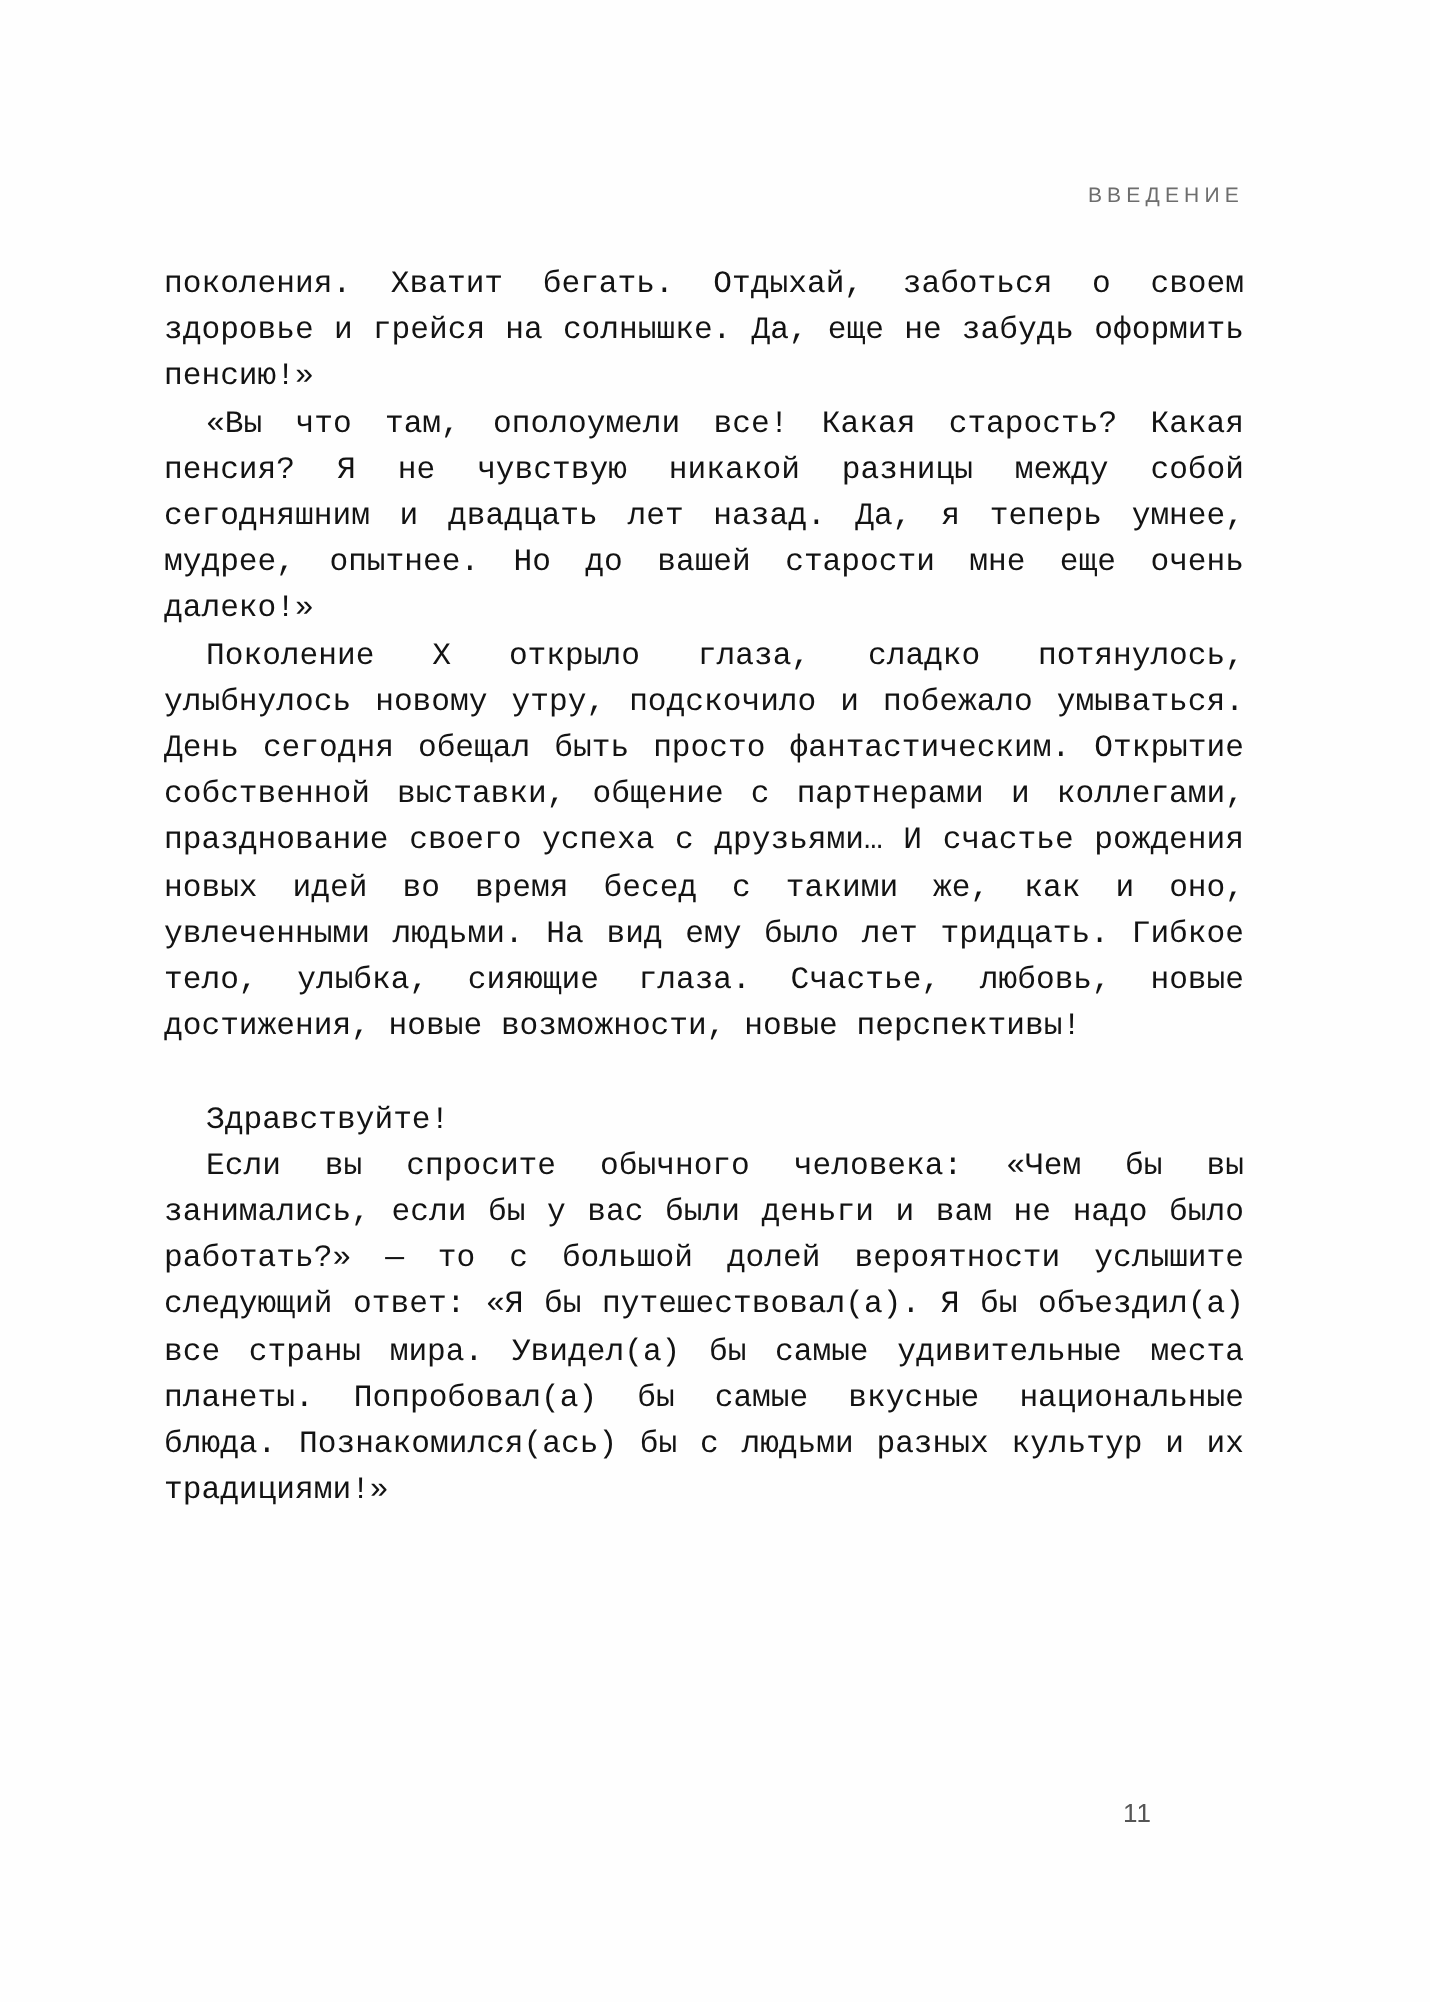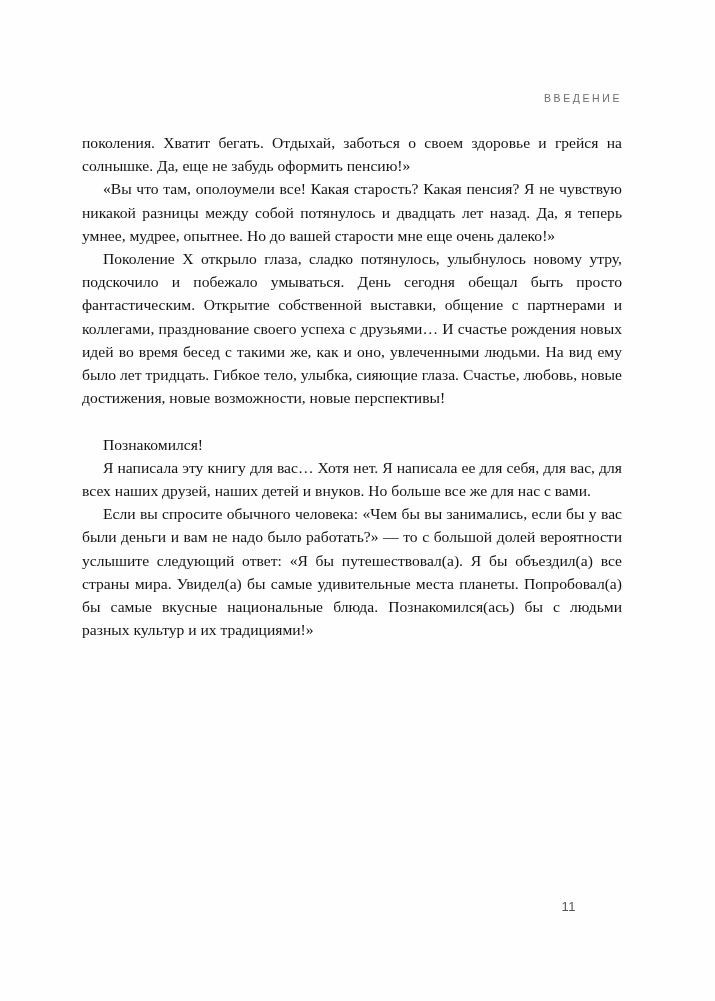--- a/index.html
+++ b/index.html
@@ -64,20 +64,21 @@
   }
 
   
   .textblock p.section-start {
     margin-top: 23.2px;
   }
 
   
   .textblock p {
     text-align-last: left;
+    font-family: Liberation Mono, monospace;
   }
 
   
   .folio {
     position: absolute;
     top: 899px;
     left: 82px;
     width: 540px;
     text-align: right;
     font-family: "Liberation Sans", "DejaVu Sans", sans-serif;
@@ -93,24 +94,23 @@
 </style>
 </head>
 <body>
 
 <div class="page">
 
   <div class="running-head">ВВЕДЕНИЕ</div>
 
   <div class="textblock">
     <p class="cont">поколения. Хватит бегать. Отдыхай, заботься о своем здоровье и грейся на солнышке. Да, еще не забудь оформить пенсию!»</p>
-    <p>«Вы что там, ополоумели все! Какая старость? Какая пенсия? Я не чувствую никакой разницы между собой потянулось и двадцать лет назад. Да, я теперь умнее, мудрее, опытнее. Но до вашей старости мне еще очень далеко!»</p>
+    <p>«Вы что там, ополоумели все! Какая старость? Какая пенсия? Я не чувствую никакой разницы между собой сегодняшним и двадцать лет назад. Да, я теперь умнее, мудрее, опытнее. Но до вашей старости мне еще очень далеко!»</p>
     <p>Поколение Х открыло глаза, сладко потянулось, улыбнулось новому утру, подскочило и побежало умываться. День сегодня обещал быть просто фантастическим. Открытие собственной выставки, общение с партнерами и коллегами, празднование своего успеха с друзьями… И счастье рождения новых идей во время бесед с такими же, как и оно, увлеченными людьми. На вид ему было лет тридцать. Гибкое тело, улыбка, сияющие глаза. Счастье, любовь, новые достижения, новые возможности, новые перспективы!</p>
-    <p class="section-start">Познакомился!</p>
-    <p>Я написала эту книгу для вас… Хотя нет. Я написала ее для себя, для вас, для всех наших друзей, наших детей и внуков. Но больше все же для нас с вами.</p>
+    <p class="section-start">Здравствуйте!</p>
     <p>Если вы спросите обычного человека: «Чем бы вы занимались, если бы у вас были деньги и вам не надо было работать?» — то с большой долей вероятности услышите следующий ответ: «Я бы путешествовал(а). Я бы объездил(а) все страны мира. Увидел(а) бы самые удивительные места планеты. Попробовал(а) бы самые вкусные национальные блюда. Познакомился(ась) бы с людьми разных культур и их традициями!»</p>
   </div>
 
   <div class="folio">
     <span class="folio-inner">11</span>
   </div>
 
 </div>
 
 </body></html>

